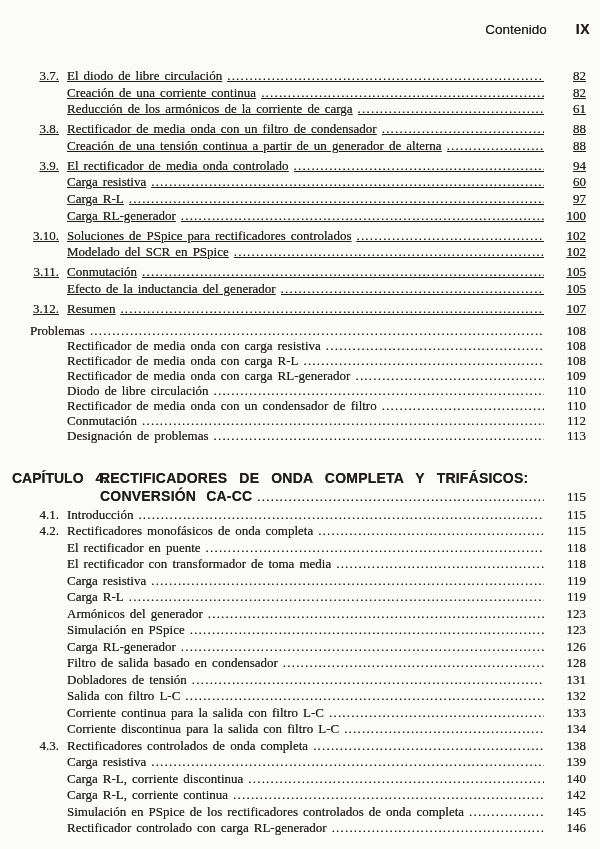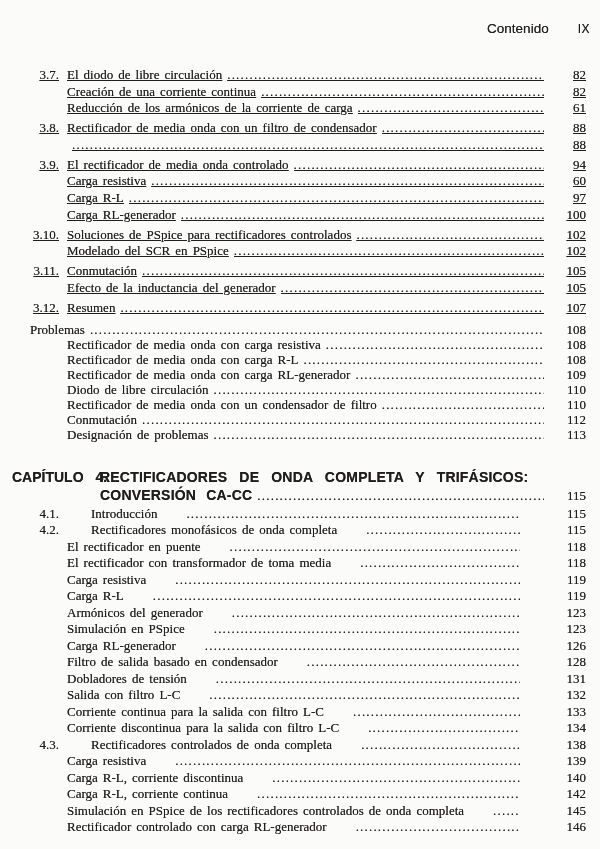--- a/index.html
+++ b/index.html
@@ -23,22 +23,22 @@
     align-items:baseline;
     gap:29px;
     margin-right:-4px;
     font-family:"Liberation Sans","DejaVu Sans",sans-serif;
     font-size:13.5px;
     line-height:14px;
     text-shadow:0 0 .3px rgba(0,0,0,.65);
     margin-top:12px;
   }
   .running-head .folio{
-    font-weight:normal;
-    font-size:12px;
+    font-weight:bold;
+    font-size:14px;
     letter-spacing:.5px;
   }
   
   .toc{margin-top:31px;font-size:13px;}
   .row{
     display:flex;
     align-items:baseline;
     white-space:nowrap;
     word-spacing:1.8px;
     text-shadow:0 0 .3px rgba(0,0,0,.6);
@@ -68,21 +68,21 @@
     flex:none;
     width:42px;
     text-align:right;
   }
   
   .b-ch3 .row{height:16.6px;line-height:16.6px;text-decoration:underline;}
   .b-ch3 .row.section:not(:first-child){margin-top:3.4px;}
   .b-prob{margin-top:5.5px;}
   .b-prob .row{height:15.1px;line-height:15.1px;}
   .b-ch4{margin-top:1.5px;}
-  .b-ch4 .row{height:16.5px;line-height:16.5px;gap:24px;}
+  .b-ch4 .row{height:16.5px;line-height:16.5px;}
   
   .heading{
     margin-top:25.5px;
     font-family:"Liberation Sans","DejaVu Sans",sans-serif;
     font-weight:bold;
     font-size:14px;
     text-shadow:0 0 .3px rgba(0,0,0,.7);
   }
   .hrow{
     display:flex;
@@ -134,20 +134,21 @@
           <span class="leader"></span>
           <span class="pg">61</span>
         </div>
         <div class="row section">
           <span class="num">3.8.</span>
           <span class="title">Rectificador de media onda con un filtro de condensador</span>
           <span class="leader"></span>
           <span class="pg">88</span>
         </div>
         <div class="row sub">
+          <span class="title">Creación de una tensión continua a partir de un generador de alterna</span>
           <span class="leader"></span>
           <span class="pg">88</span>
         </div>
         <div class="row section">
           <span class="num">3.9.</span>
           <span class="title">El rectificador de media onda controlado</span>
           <span class="leader"></span>
           <span class="pg">94</span>
         </div>
         <div class="row sub">

